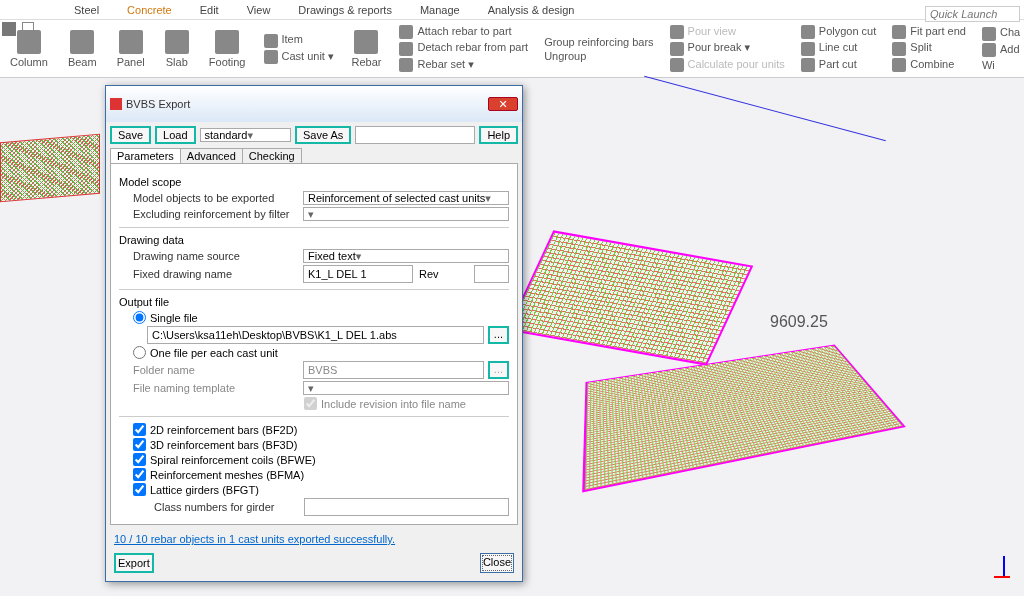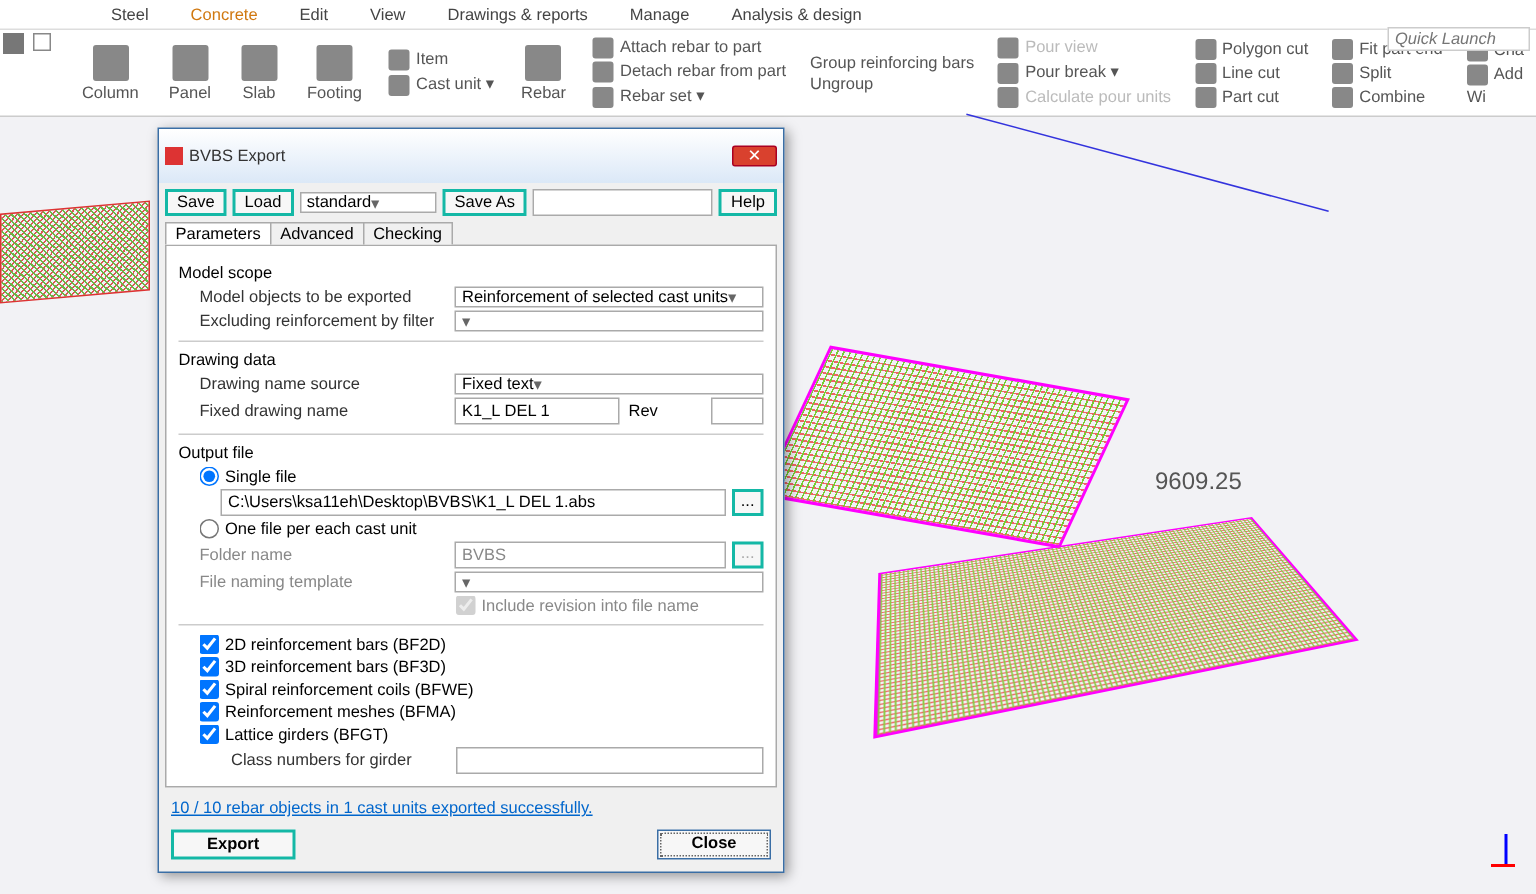--- a/index.html
+++ b/index.html
@@ -2,21 +2,21 @@
 <html><head>
 <meta charset="utf-8">
 <style>
 * { margin: 0; padding: 0; box-sizing: border-box; font-family: "Segoe UI", Tahoma, sans-serif; font-size: 11px; }
 body { background: #f0f0f0; width: 1024px; height: 596px; overflow: hidden; position: relative; }
 
 
 .menu-bar { height: 20px; background: #fff; display: flex; align-items: center; padding-left: 60px; border-bottom: 1px solid #ddd; }
 .menu-item { padding: 0 14px; color: #444; cursor: pointer; }
 .menu-item.active { color: #d07810; }
-.quick-launch { position: absolute; right: 4px; top: 18px; width: 95px; height: 16px; border: 1px solid #ccc; font-style: italic; color: #999; padding: 0 4px; }
+.quick-launch { position: absolute; right: 4px; top: 6px; width: 95px; height: 16px; border: 1px solid #ccc; font-style: italic; color: #999; padding: 0 4px; }
 
 
 .ribbon { height: 58px; background: #fff; display: flex; align-items: stretch; border-bottom: 1px solid #ccc; }
 .ribbon-item { display: flex; flex-direction: column; align-items: center; justify-content: center; padding: 0 10px; border-right: 0px; color: #555; }
 .ribbon-icon { width: 24px; height: 24px; background: #888; margin-bottom: 2px; border-radius: 2px; }
 .ribbon-icon.sm { width: 14px; height: 14px; display: inline-block; vertical-align: middle; margin: 0 4px 0 0; }
 .ribbon-col { display: flex; flex-direction: column; justify-content: center; padding: 0 8px; gap: 2px; color: #555; }
 .ribbon-col div { white-space: nowrap; }
 .small-tool { position: absolute; left: 2px; top: 2px; width: 14px; height: 14px; background: #777; }
 .greyed { color: #bbb; }
@@ -54,21 +54,21 @@
 .row label { width: 170px; color: #333; }
 .row .field { flex: 1; }
 .row .field .combo, .row .field .text-input { width: 100%; }
 .sub-indent { padding-left: 14px; }
 .checkbox { display: flex; align-items: center; gap: 4px; margin: 2px 0; }
 .checkbox input { margin: 0; }
 .radio { display: flex; align-items: center; gap: 4px; margin: 2px 0; }
 
 .status-link { color: #0066cc; text-decoration: underline; padding: 4px 8px; display: block; }
 .footer { display: flex; justify-content: space-between; padding: 4px 8px 8px; }
-.footer .btn { padding: 2px 22px; font-weight: bold; }
+.footer .btn { padding: 2px 2px; }
 .footer .btn.focus { border: 1px solid #3a6ea5; outline: 1px dotted #666; outline-offset: -3px; }
 
 hr.sep { border: none; border-top: 1px solid #ccc; margin: 6px 0; }
 </style>
 </head>
 <body>
 
 <div class="menu-bar">
   <span class="menu-item">Steel</span>
   <span class="menu-item active">Concrete</span>
@@ -84,20 +84,24 @@
   <div style="width:50px;position:relative">
     <div class="small-tool"></div>
     <div style="position:absolute;left:22px;top:2px;width:12px;height:12px;border:1px solid #888"></div>
   </div>
   <div class="ribbon-item">
       <div class="ribbon-icon"></div>
       <span>Column</span>
     </div>
   <div class="ribbon-item">
       <div class="ribbon-icon"></div>
+      <span>Beam</span>
+    </div>
+  <div class="ribbon-item">
+      <div class="ribbon-icon"></div>
       <span>Panel</span>
     </div>
   <div class="ribbon-item">
       <div class="ribbon-icon"></div>
       <span>Slab</span>
     </div>
   <div class="ribbon-item">
       <div class="ribbon-icon"></div>
       <span>Footing</span>
     </div>

